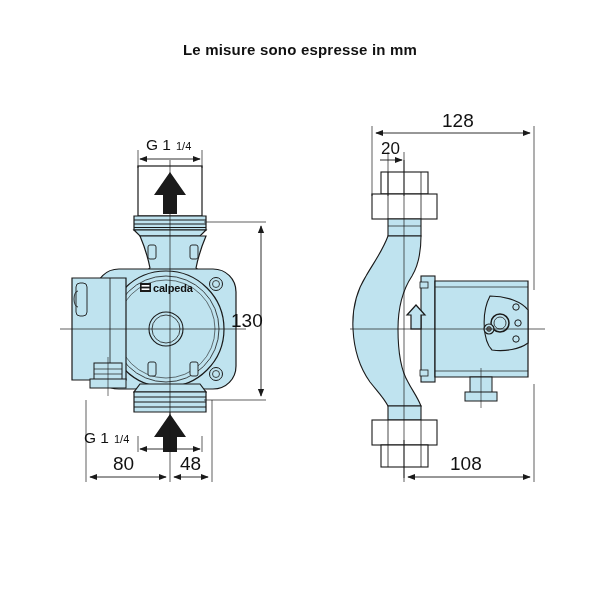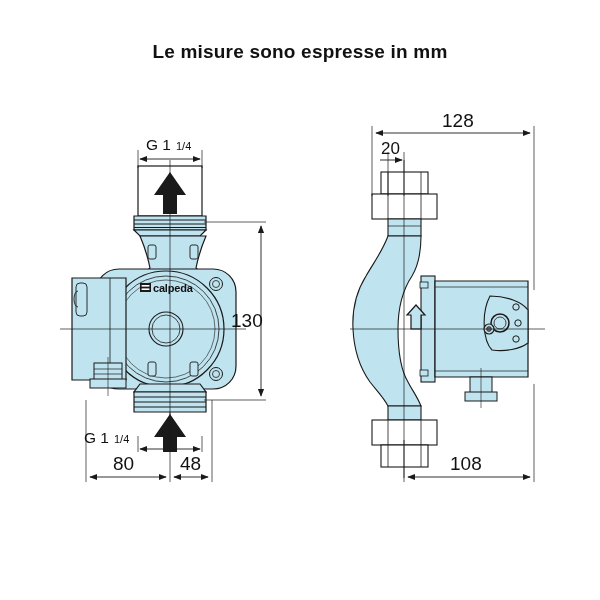--- a/index.html
+++ b/index.html
@@ -1,21 +1,21 @@
 <!DOCTYPE html>
 <html><head>
 <meta charset="utf-8">
 <style>
   html,body{margin:0;padding:0;background:#ffffff;}
   body{width:600px;height:600px;font-family:"Liberation Sans",sans-serif;color:#1a1a1a;overflow:hidden;}
   #stage{position:relative;width:600px;height:600px;}
 
   .title{
     position:absolute;left:0;top:41px;width:600px;text-align:center;
-    font-size:19px;font-weight:bold;letter-spacing:.2px;color:#111;
+    font-size:15px;font-weight:bold;letter-spacing:.2px;color:#111;
   }
 
   svg{position:absolute;left:0;top:0;width:600px;height:600px;}
 
   .dimtext{font-family:"Liberation Sans",sans-serif;fill:#111;font-size:19px;}
   .dimtext.small{font-size:17px;}
   .gtext{font-family:"Liberation Sans",sans-serif;fill:#111;font-size:15.5px;}
   .gfrac{font-family:"Liberation Sans",sans-serif;fill:#111;font-size:11px;}
   .logotext{font-family:"Liberation Sans",sans-serif;fill:#111;font-size:11px;font-weight:bold;letter-spacing:-.2px;}
 </style>

